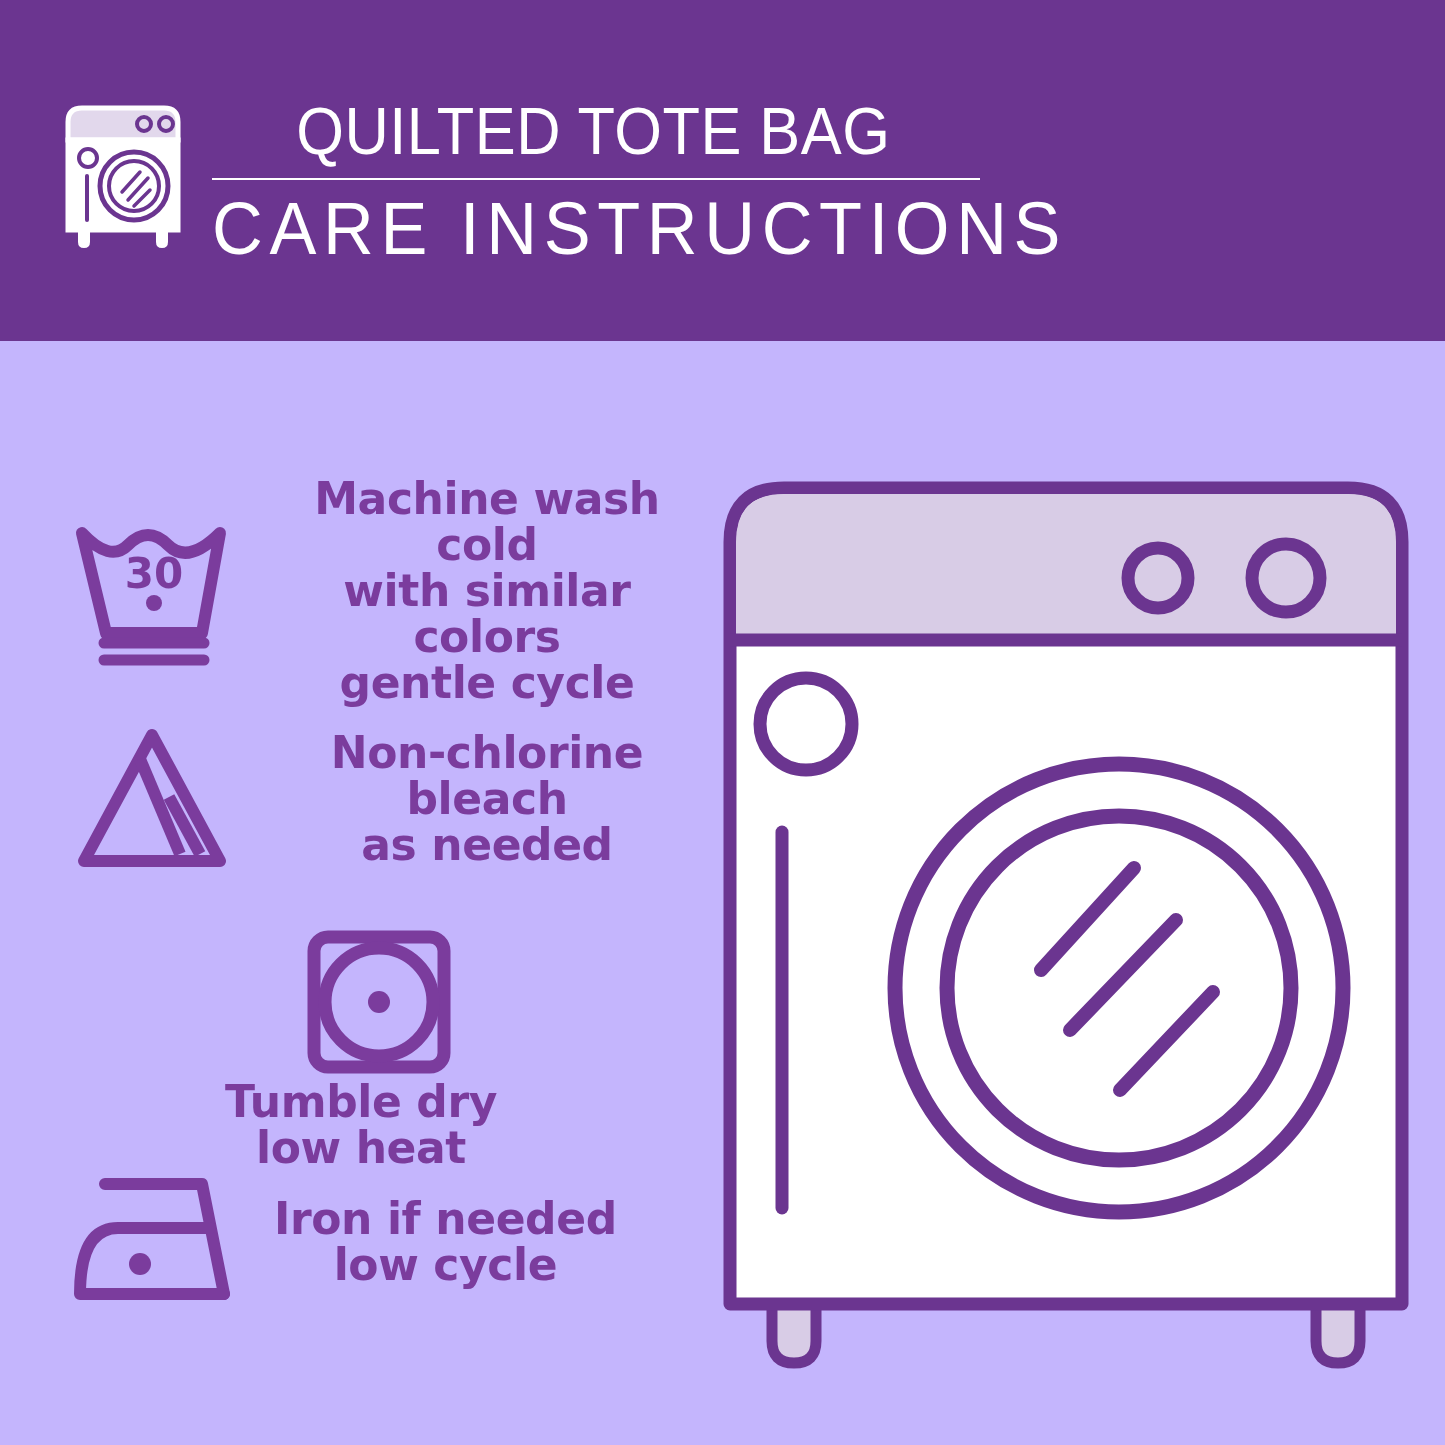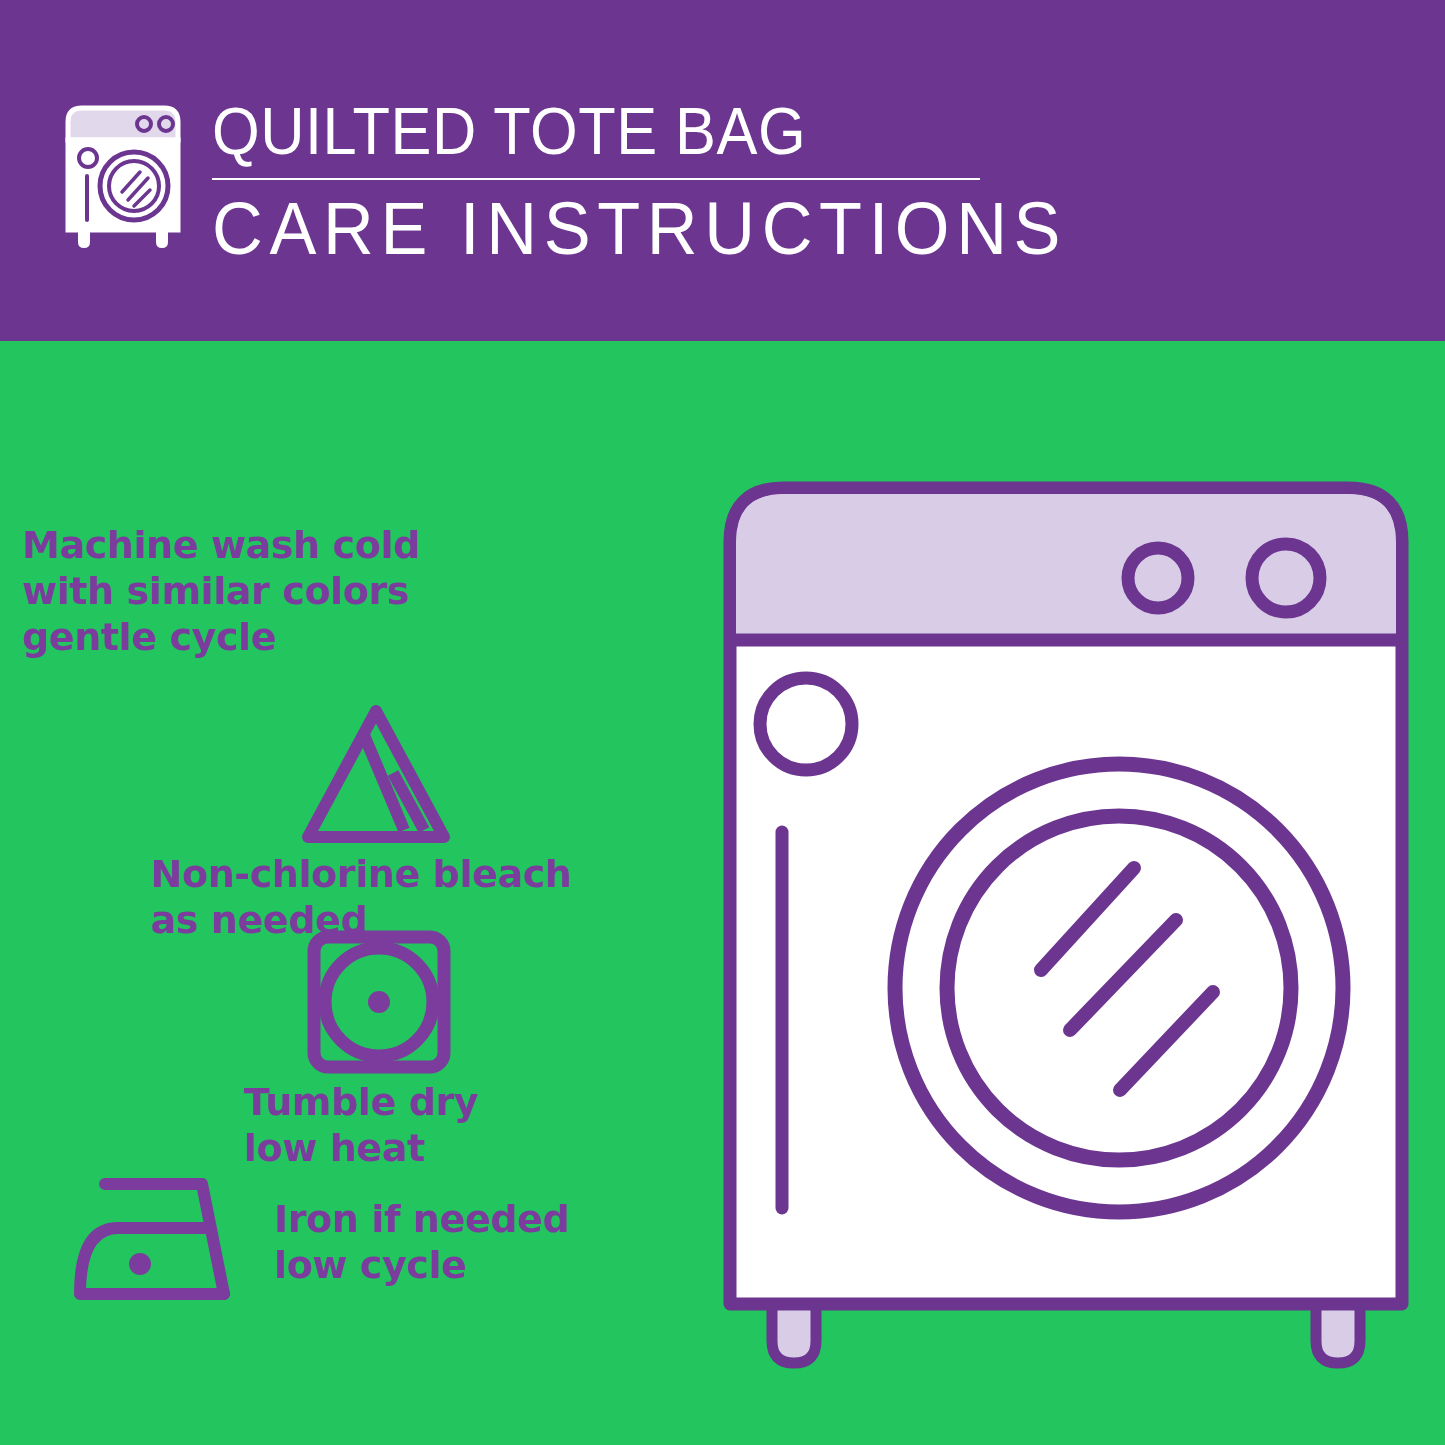--- a/index.html
+++ b/index.html
@@ -9,22 +9,23 @@
     background: #ffffff;
   }
   body {
     font-family: "Liberation Sans", "DejaVu Sans", sans-serif;
   }
 
   .page {
     position: relative;
     width: 1445px;
     height: 1445px;
-    background: #22c55e;
+    background: #c4b5fd;
     overflow: hidden;
+    text-align: center;
   }
 
   
   .header {
     position: absolute;
     left: 0;
     top: 0;
     width: 1445px;
     height: 341px;
     background: #6B3590;
@@ -88,38 +89,38 @@
 
   .care-row {
     position: absolute;
     left: 0;
     width: 700px;
     display: flex;
     align-items: center;
   }
 
   .care-row-0 { top: 150px; height: 200px; }
-  .care-row-1 { top: 358px; height: 200px; flex-direction: column; }
+  .care-row-1 { top: 358px; height: 200px; }
   .care-row-2 { top: 586px; height: 190px; flex-direction: column; }
   .care-row-3 { top: 806px; height: 190px; }
 
   .care-symbol {
     position: relative;
     width: 190px;
     min-width: 190px;
     height: 165px;
     display: flex;
     align-items: center;
     justify-content: center;
     margin-left: 62px;
   }
 
   .care-label {
     font-family: "DejaVu Sans", "Liberation Sans", sans-serif;
-    font-size: 38px;
+    font-size: 44px;
     font-weight: 600;
     color: #7B3C9D;
     line-height: 46px;
     letter-spacing: -0.4px;
     margin-left: 22px;
     white-space: pre-line;
   }
 
   
   .machine-illustration {
@@ -167,20 +168,33 @@
       <div class="title-main">QUILTED TOTE BAG</div>
       <div class="title-divider"></div>
       <div class="title-sub">CARE INSTRUCTIONS</div>
     </div>
 
   </div>
 
   <div class="care-list">
 
     <div class="care-row care-row-0">
+      <div class="care-symbol">
+        <svg viewBox="0 0 170 152" width="170" height="152" aria-hidden="true">
+
+          <path d="M10 18 Q38 48 56 30 Q76 10 96 30 Q116 50 148 18 L130 118 L34 118 Z" fill="none" stroke="#7B3C9D" stroke-width="12" stroke-linejoin="round" stroke-linecap="round"></path>
+
+          <line x1="32" y1="128" x2="132" y2="128" stroke="#7B3C9D" stroke-width="11" stroke-linecap="round"></line>
+          <line x1="32" y1="145" x2="132" y2="145" stroke="#7B3C9D" stroke-width="11" stroke-linecap="round"></line>
+
+          <text x="82" y="73" font-family="DejaVu Sans, sans-serif" font-size="42" font-weight="700" fill="#7B3C9D" text-anchor="middle">30</text>
+
+          <circle cx="82" cy="88" r="8" fill="#7B3C9D"></circle>
+        </svg>
+      </div>
       <div class="care-label">Machine wash cold
 with similar colors
 gentle cycle</div>
     </div>
 
     <div class="care-row care-row-1">
       <div class="care-symbol">
         <svg viewBox="0 0 170 152" width="170" height="152" aria-hidden="true">
 
           <path d="M80 12 L148 138 L12 138 Z" fill="none" stroke="#7B3C9D" stroke-width="12" stroke-linejoin="round"></path>

